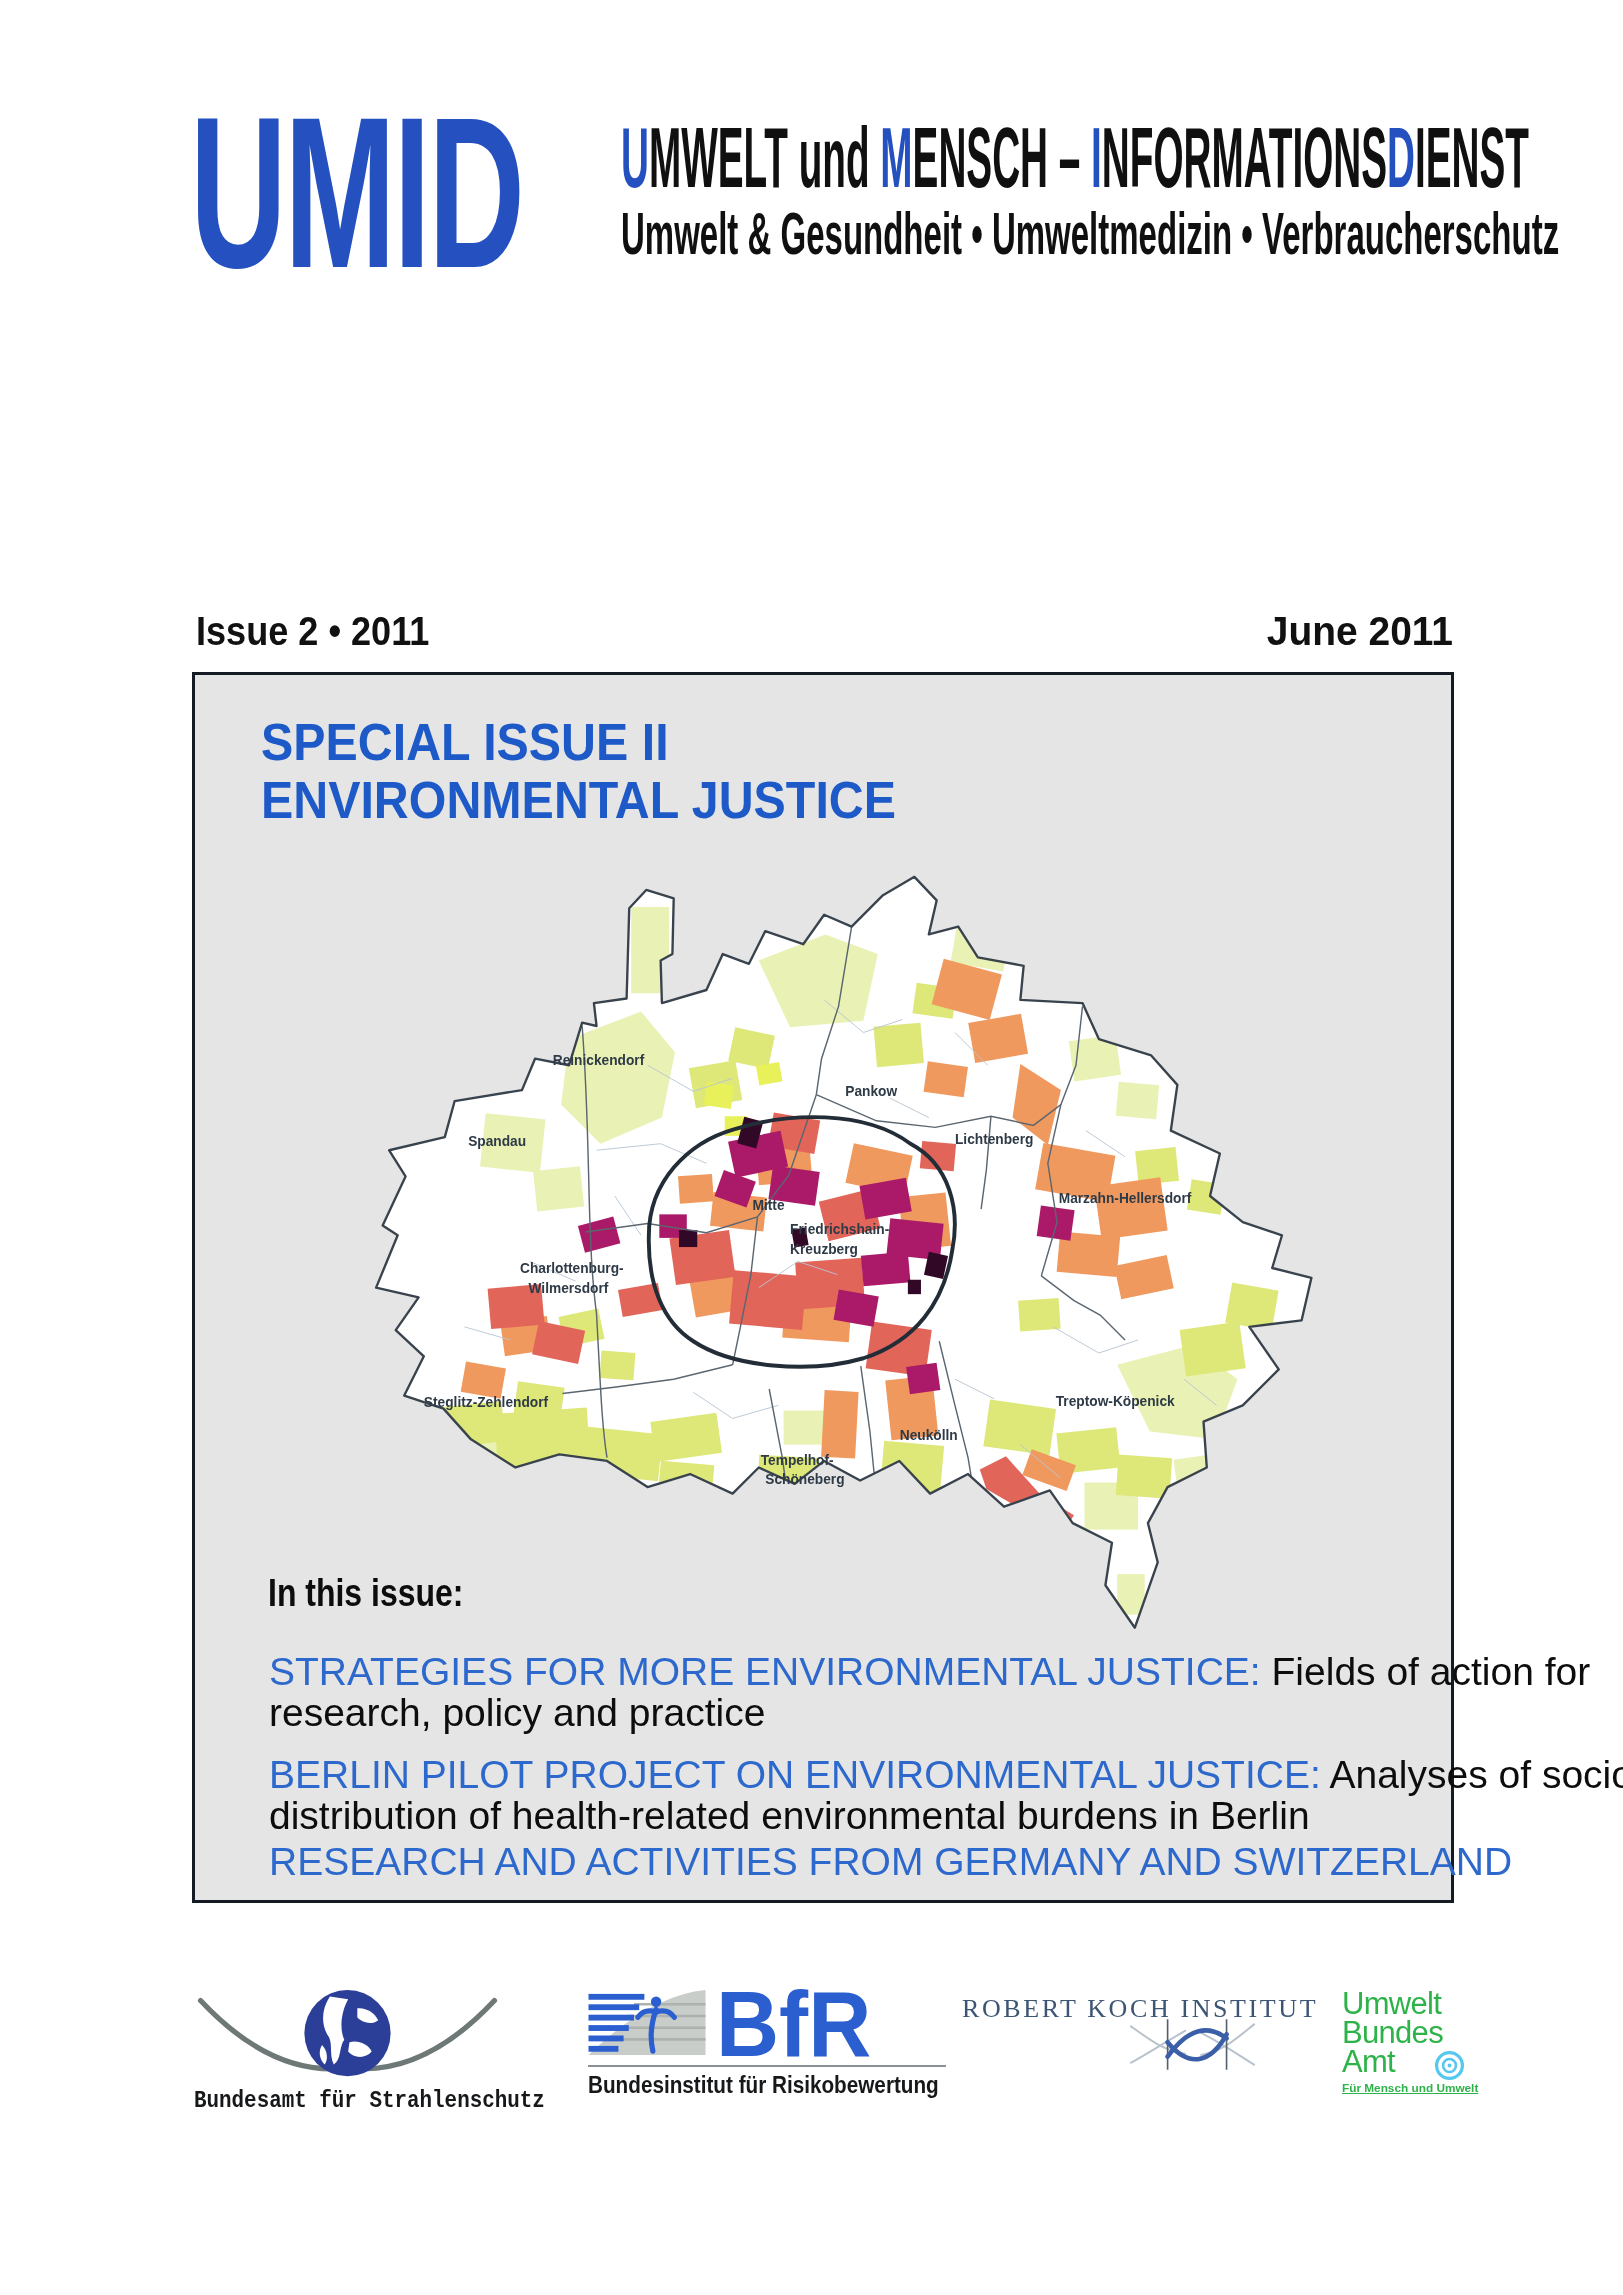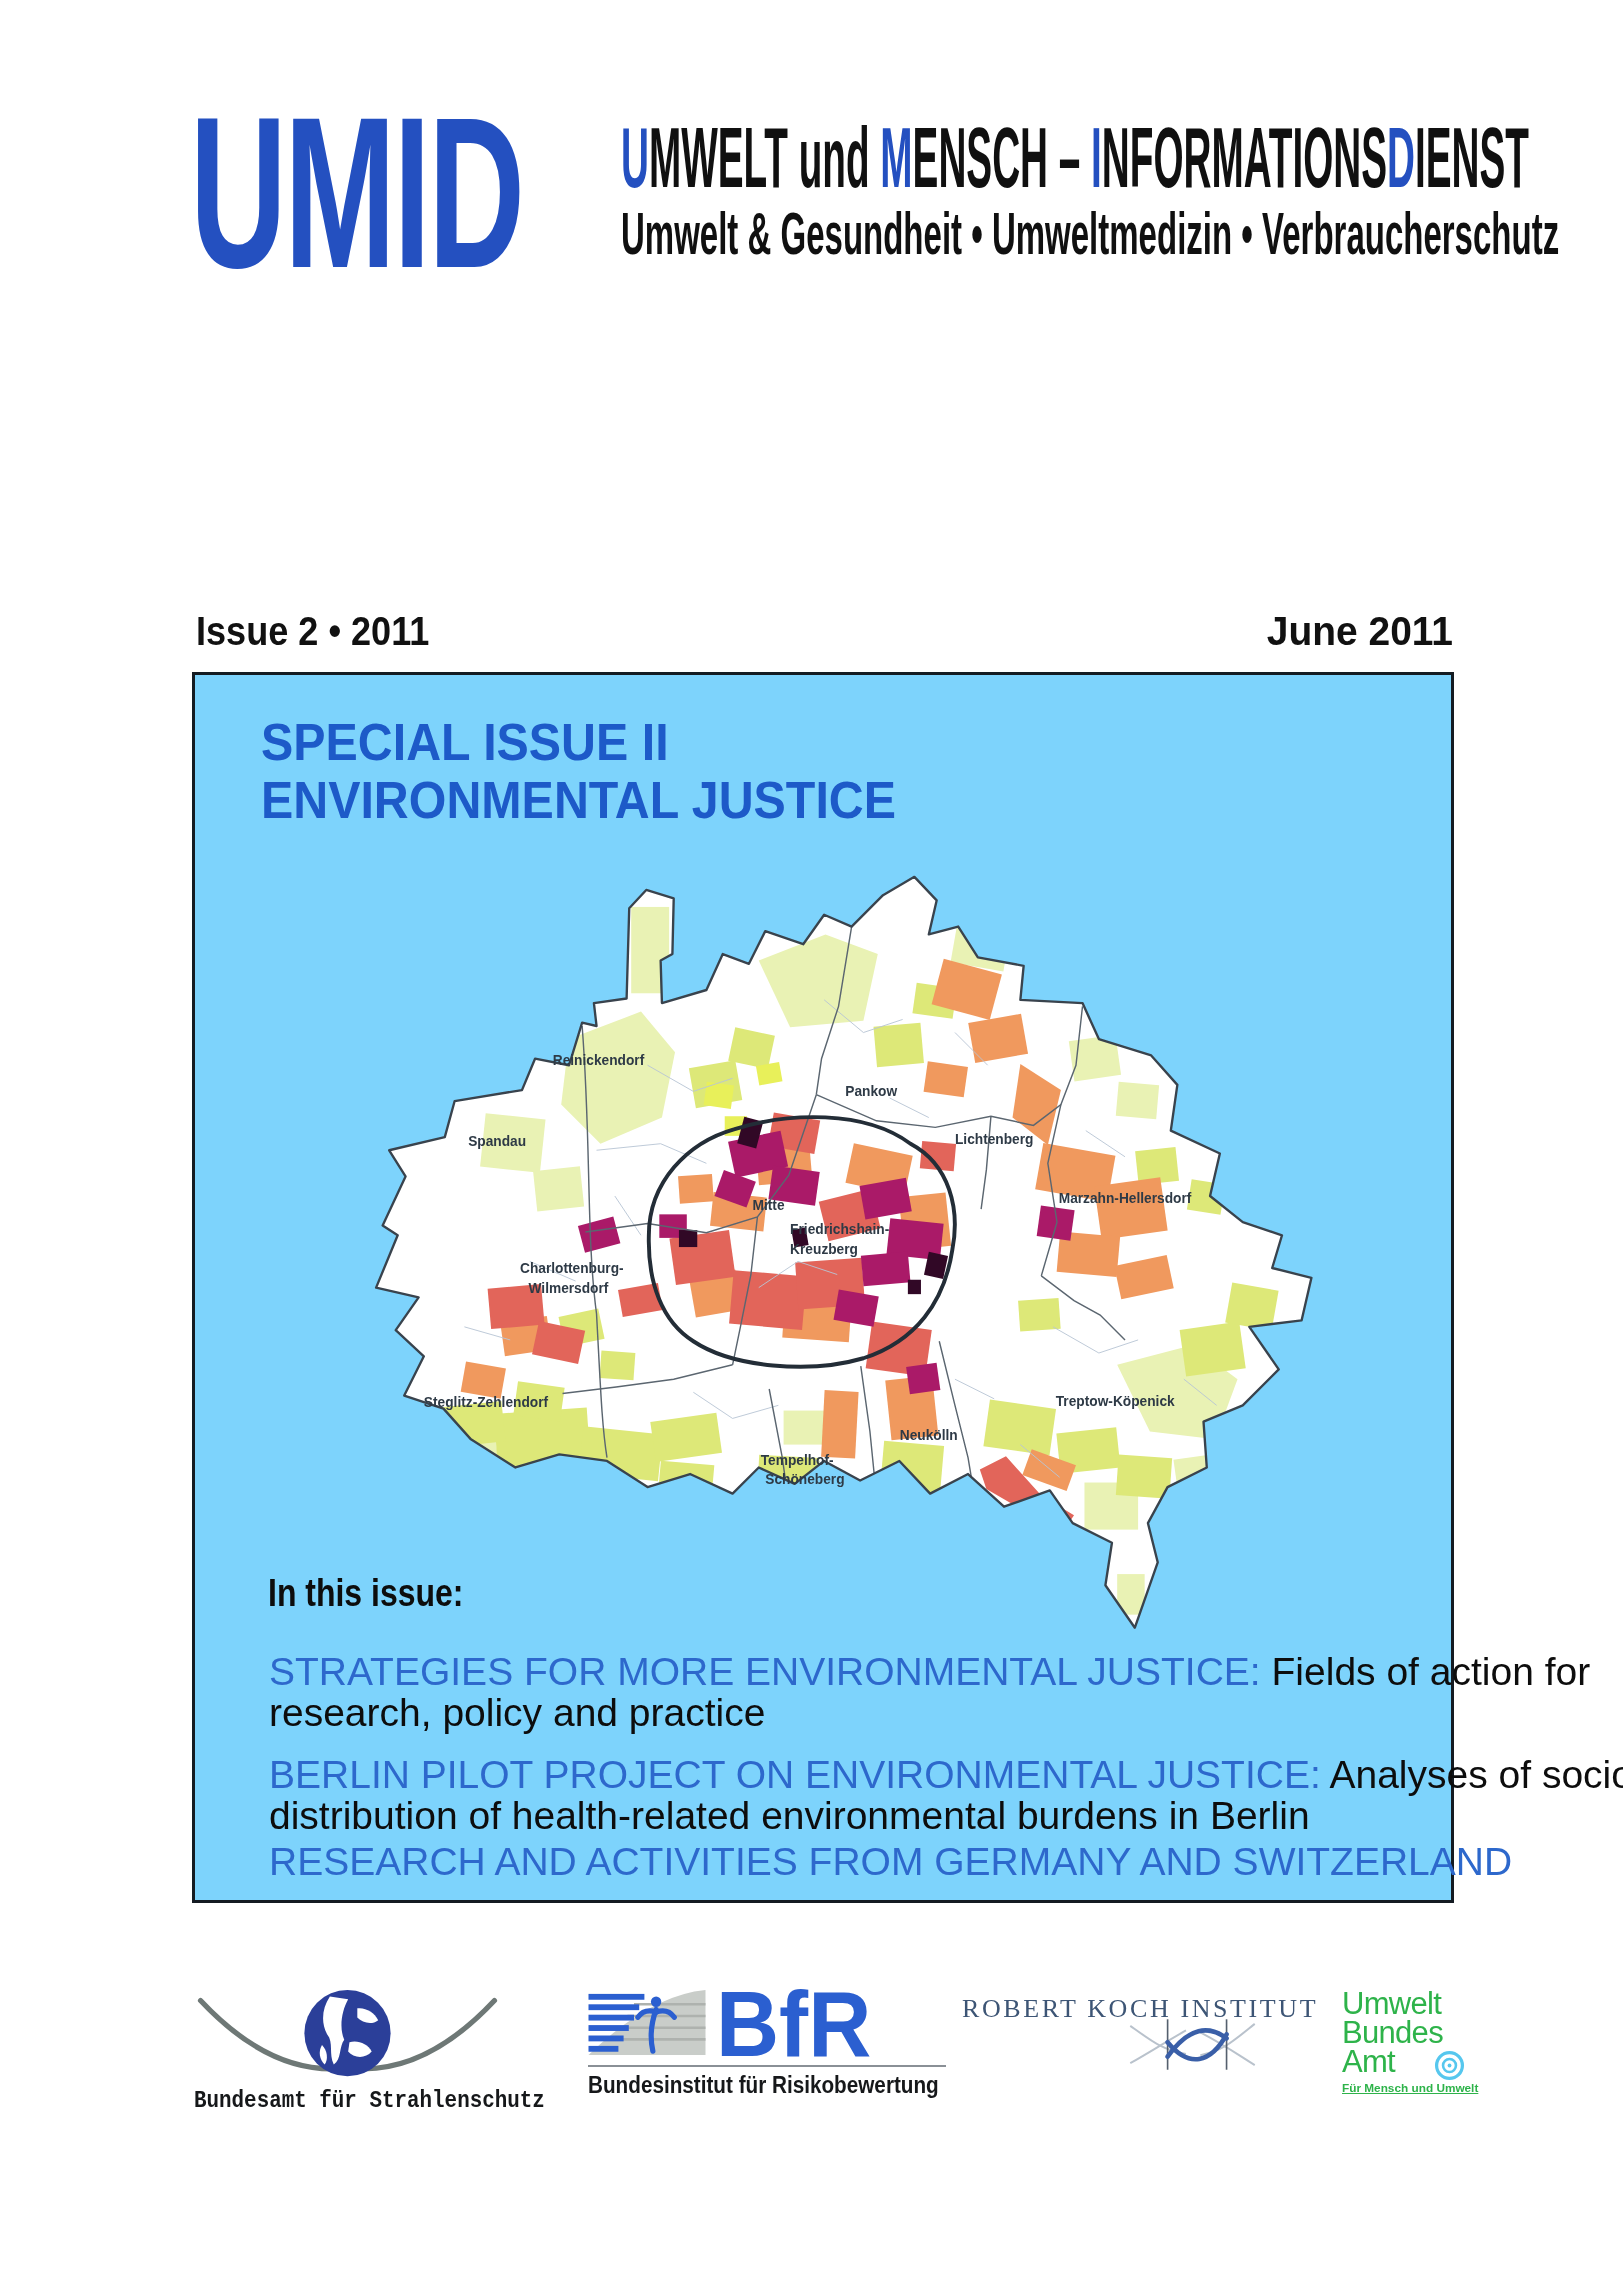--- a/index.html
+++ b/index.html
@@ -24,21 +24,21 @@
     left:621px;top:204px;font-size:60px;font-weight:bold;line-height:1;
     transform:scaleX(0.55);transform-origin:left top;white-space:nowrap;color:#101010;
   }
   
   #issue-line{left:196px;top:608px;width:1257px;height:46px;}
   #issue-left{left:0;top:0;font-size:41px;font-weight:bold;transform:scaleX(0.88);transform-origin:left top;white-space:nowrap;}
   #issue-right{right:0;top:0;font-size:41px;font-weight:bold;transform:scaleX(0.95);transform-origin:right top;white-space:nowrap;}
   
   #cover-box{
     left:192px;top:672px;width:1262px;height:1231px;border:3.9px solid #141b22;
-    box-sizing:border-box;background:#7dd3fc;
+    box-sizing:border-box;background:#e5e5e5;
   }
   #cover-title{left:66px;top:38px;line-height:58px;font-size:52px;font-weight:bold;
     color:var(--heading_blue);transform:scaleX(0.93);transform-origin:left top;white-space:nowrap;}
   #map-wrap{left:171px;top:194px;width:949px;height:762px;}
   #in-this-issue{left:73px;top:896px;font-size:39px;font-weight:bold;color:#0d0d0d;
     transform:scaleX(0.82);transform-origin:left top;white-space:nowrap;}
   .article{left:74px;width:1230px;font-size:39px;line-height:41px;color:#0d0d0d;}
   .article .hl{color:var(--article_blue);}
   .art-l1{white-space:nowrap;}
   #article-1{top:976px;}

